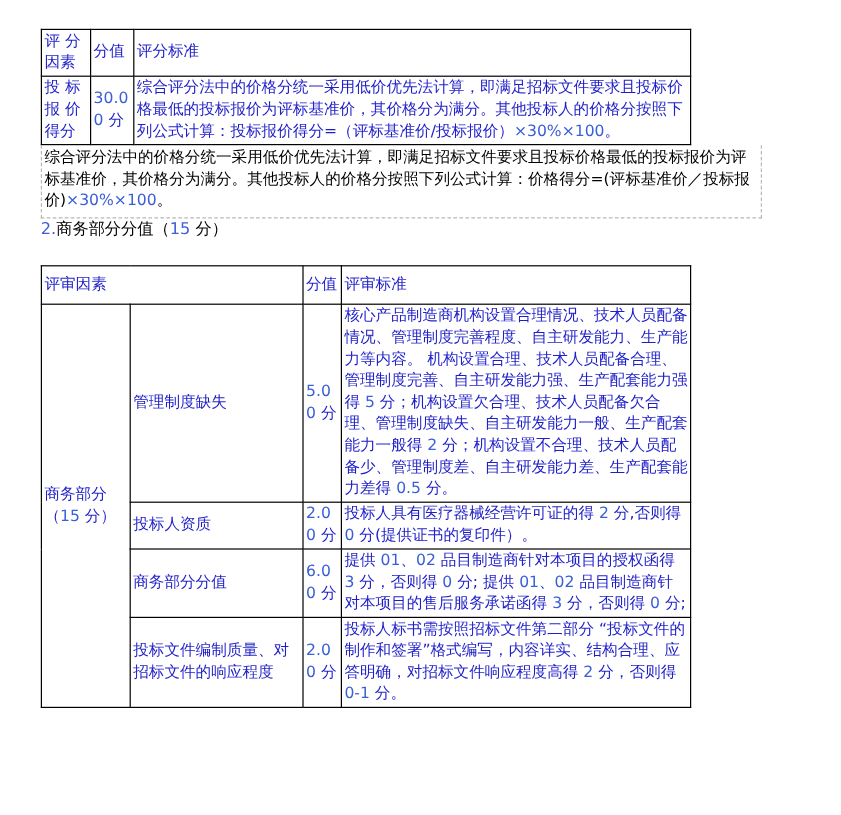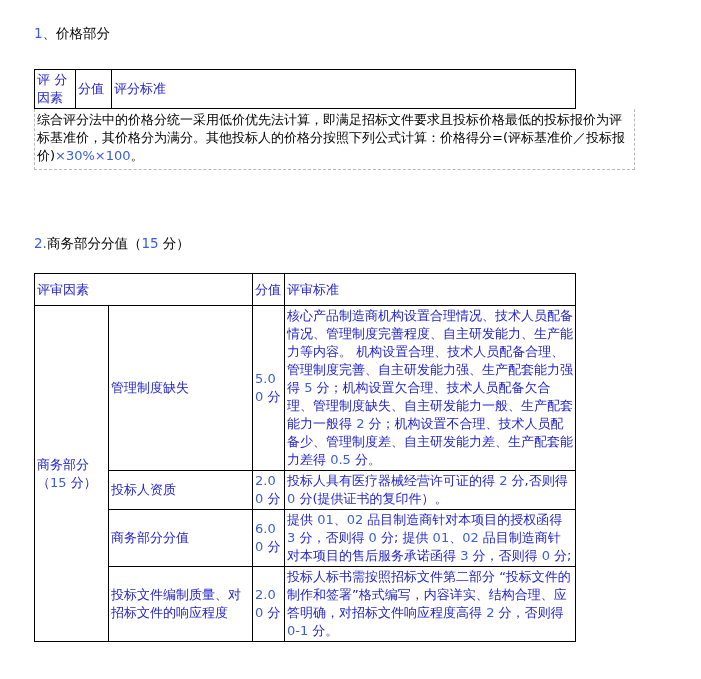--- a/index.html
+++ b/index.html
@@ -12,21 +12,21 @@
   html,body{background:#fff;}
   body{
     width:701px;height:679px;
     font-family:"DejaVu Sans","Liberation Sans",sans-serif;
     font-size:13px;line-height:18px;color:var(--ink);
     padding:24px 0 0 34px;
   }
   .doc{width:601px;}
   .heading{font-size:13.5px;font-weight:normal;line-height:18px;color:var(--ink);}
   #sec1-heading{margin-bottom:27px;}
-  #sec2-heading{margin-top:64px;margin-bottom:21px;}
+  #sec2-heading{margin-bottom:21px;}
   table{border-collapse:collapse;table-layout:fixed;width:542px;}
   td{
     border:1px solid #000;
     padding:1px 2px;
     color:var(--tblue);
     vertical-align:top;
     word-break:break-all;
     overflow-wrap:anywhere;
   }
   .hdr td{vertical-align:middle;}
@@ -42,33 +42,37 @@
     border-top:none;
     padding:2px 2px 4px 2px;
     color:var(--ink);
   }
 </style>
 </head>
 <body>
 
 <div class="doc">
 
-  <h3 class="heading" id="sec1-heading"><span class="seg-num">1</span><span class="seg-blk">、价格部分</span></h3>
 
   <table id="price-table">
     <colgroup>
         <col style="width:41px">
         <col style="width:36px">
         <col>
       </colgroup>
     <tbody>
       <tr class="hdr">
         <td>评 分因素</td>
         <td>分值</td>
         <td>评分标准</td>
+      </tr>
+      <tr>
+        <td class="factor">投 标报 价得分</td>
+        <td class="score"><span class="seg-num">30.00</span><span class="seg-zh"> 分</span></td>
+        <td><span class="seg-zh">综合评分法中的价格分统一采用低价优先法计算，即满足招标文件要求且投标价格最低的投标报价为评标基准价，其价格分为满分。其他投标人的价格分按照下 列公式计算：投标报价得分=（评标基准价/投标报价）</span><span class="seg-num">×30%×100</span><span class="seg-zh">。</span></td>
       </tr>
     </tbody>
   </table>
 
   <div class="note"><span class="seg-blk">综合评分法中的价格分统一采用低价优先法计算，即满足招标文件要求且投标价格最低的投标报价为评标基准价，其价格分为满分。其他投标人的价格分按照下列公式计算：价格得分=(评标基准价／投标报价)</span><span class="seg-num">×30%×100</span><span class="seg-blk">。</span></div>
 
   <h3 class="heading" id="sec2-heading"><span class="seg-num">2.</span><span class="seg-blk">商务部分分值（</span><span class="seg-num">15</span><span class="seg-blk"> 分）</span></h3>
 
   <table id="business-table">
     <colgroup>

